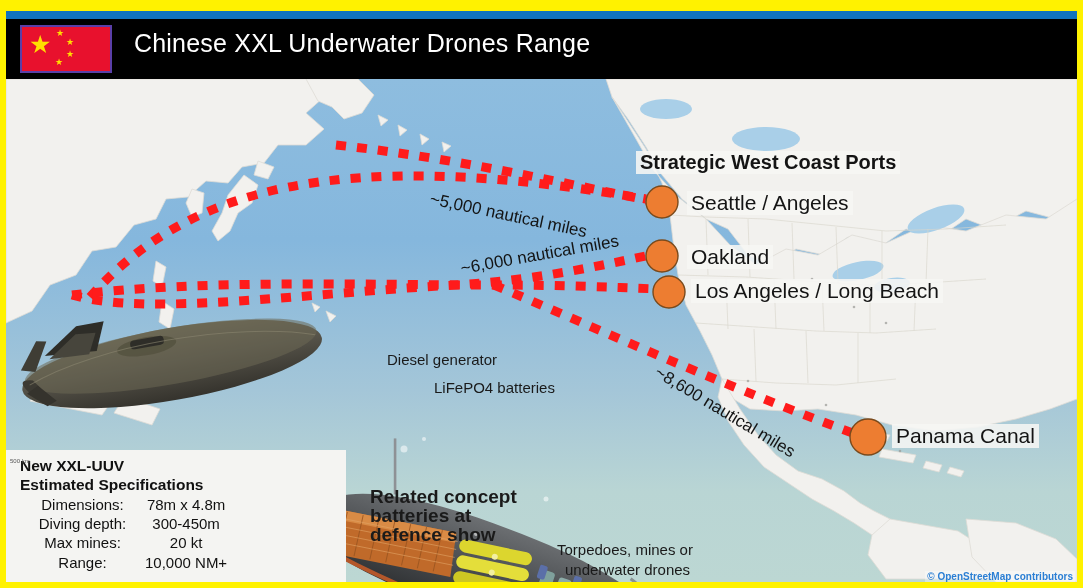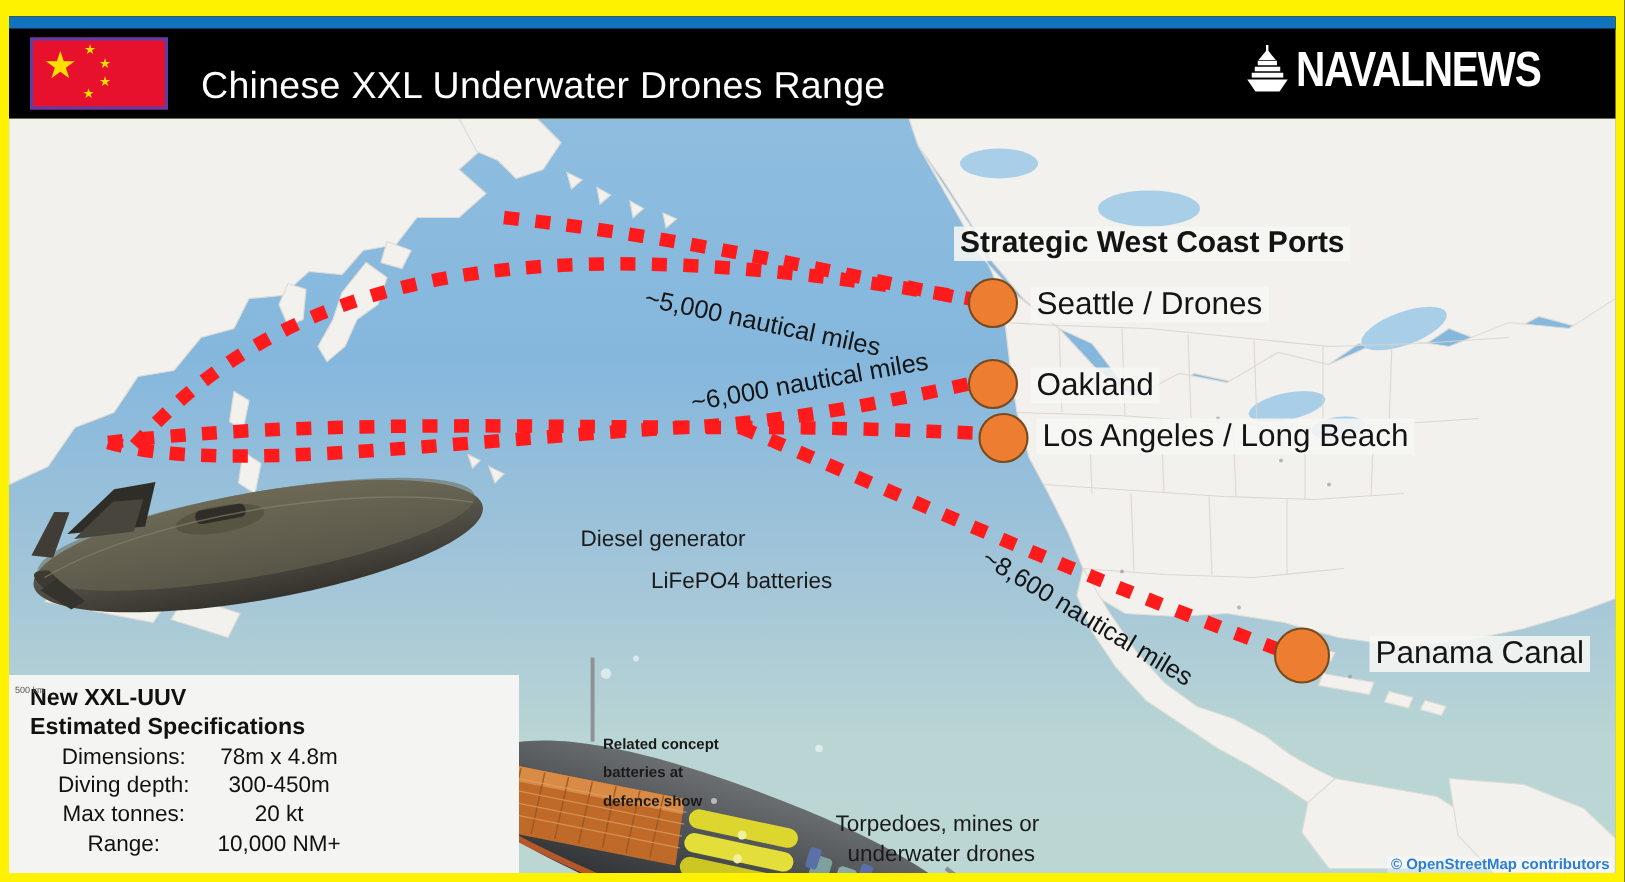--- a/index.html
+++ b/index.html
@@ -24,21 +24,21 @@
     position:absolute;left:14px;top:14px;width:92px;height:48px;
     background:#e8112d;border:2px solid #5a3fa8;box-sizing:border-box;
   }
   #flag .star{position:absolute;color:#ffde00;line-height:1;}
   #flag .big{left:7px;top:5px;font-size:25px;}
   #flag .s1{left:34px;top:2px;font-size:9px;}
   #flag .s2{left:44px;top:11px;font-size:9px;}
   #flag .s3{left:44px;top:23px;font-size:9px;}
   #flag .s4{left:33px;top:31px;font-size:9px;}
   #header-title{
-    position:absolute;left:128px;top:32px;color:#fff;
+    position:absolute;left:128px;top:18px;color:#fff;
     font-size:25px;letter-spacing:.2px;white-space:nowrap;
   }
   #logo{position:absolute;right:14px;top:16px;display:flex;align-items:center;gap:4px;}
   #logo .ship{width:30px;height:34px;}
   #logo .wordmark{
     color:#fff;font-weight:bold;font-size:33px;letter-spacing:-1px;
     transform:scaleX(.82);transform-origin:left center;white-space:nowrap;
   }
 
   
@@ -55,21 +55,21 @@
   }
   .port-label{font-size:21px;}
   #ports-heading{font-size:20px;font-weight:bold;}
 
   .dist-label{
     position:absolute;white-space:nowrap;color:#141414;font-size:17px;
     transform-origin:left center;
   }
 
   .map-note{position:absolute;white-space:nowrap;color:#1a1a1a;font-size:15px;}
-  .map-note.bold{font-weight:bold;font-size:10px;line-height:19px;margin-left:32px;}
+  .map-note.bold{font-weight:bold;font-size:19px;line-height:19px;}
 
   
   #spec-panel{
     position:absolute;left:0;top:371px;width:340px;height:132px;
     background:#f4f4f2;color:#111;padding:6px 16px 0 14px;box-sizing:border-box;
   }
   #spec-panel .t{font-weight:bold;font-size:15.5px;line-height:19px;}
   #spec-panel table{border-collapse:collapse;margin-top:1px;}
   #spec-panel td{font-size:15px;line-height:19.2px;padding:0;vertical-align:top;text-align:center;}
   #spec-panel td.k{width:125px;}
@@ -94,31 +94,20 @@
     <div id="flag">
       <span class="star big">★</span>
       <span class="star s1">★</span>
       <span class="star s2">★</span>
       <span class="star s3">★</span>
       <span class="star s4">★</span>
     </div>
 
     <div id="header-title">Chinese XXL Underwater Drones Range</div>
 
-    <div id="logo">
-      <svg class="ship" viewBox="0 0 30 34">
-        <rect x="14" y="1" width="1.6" height="5" fill="#fff"></rect>
-        <polygon points="14.8,4 9,11 20.6,11" fill="#fff"></polygon>
-        <rect x="8.5" y="11.5" width="12.8" height="3" fill="#fff"></rect>
-        <rect x="6.5" y="15.5" width="17" height="3" fill="#fff"></rect>
-        <rect x="4.5" y="19.5" width="21" height="3.2" fill="#fff"></rect>
-        <path d="M1.5 24 L28.5 24 L23 32 L7 32 Z" fill="#fff"></path>
-      </svg>
-      <div class="wordmark">NAVALNEWS</div>
-    </div>
   </div>
 
   <div id="map">
 
     <svg class="base" width="1071" height="503" viewBox="0 0 1071 503">
       <defs>
         <linearGradient id="ocean" x1="0" y1="0" x2="0" y2="1">
           <stop offset="0%" stop-color="#8ebddf"></stop>
           <stop offset="32%" stop-color="#85b7dd"></stop>
           <stop offset="62%" stop-color="#a4c6d8"></stop>
@@ -340,24 +329,24 @@
           <circle cx="600" cy="470" r="2.5"></circle>
       </g>
     </svg>
 
     <div class="dist-label" id="d1" style="left:424px;top:110px;transform:rotate(12deg);">~5,000 nautical miles</div>
     <div class="dist-label" id="d2" style="left:455px;top:180px;transform:rotate(-10deg);">~6,000 nautical miles</div>
     <div class="dist-label" id="d3" style="left:650px;top:282px;transform:rotate(31deg);">~8,600 nautical miles</div>
 
     <div class="label-box" id="ports-heading" style="left:630px;top:72px;">Strategic West Coast Ports</div>
 
-    <div class="label-box port-label" style="left:681px;top:112px;">Seattle / Drones</div>
+    <div class="label-box port-label" style="left:681px;top:112px;">Seattle / Angeles</div>
     <div class="label-box port-label" style="left:681px;top:166px;">Oakland</div>
     <div class="label-box port-label" style="left:685px;top:200px;">Los Angeles / Long Beach</div>
-    <div class="label-box port-label" style="left:886px;top:345px;margin-left:21px;">Panama Canal</div>
+    <div class="label-box port-label" style="left:886px;top:345px;">Panama Canal</div>
 
     <div class="map-note" style="left:381px;top:272px;">Diesel generator</div>
     <div class="map-note" style="left:428px;top:300px;">LiFePO4 batteries</div>
     <div class="map-note" style="left:551px;top:462px;">Torpedoes, mines or</div>
     <div class="map-note" style="left:559px;top:482px;">underwater drones</div>
 
     <div class="map-note bold" style="left:364px;top:408px;">Related concept</div>
     <div class="map-note bold" style="left:364px;top:427px;">batteries at</div>
     <div class="map-note bold" style="left:364px;top:446px;">defence show</div>
 
@@ -368,21 +357,21 @@
         <tbody>
           <tr>
             <td class="k">Dimensions:</td>
             <td class="v">78m x 4.8m</td>
           </tr>
           <tr>
             <td class="k">Diving depth:</td>
             <td class="v">300-450m</td>
           </tr>
           <tr>
-            <td class="k">Max tonnes:</td>
+            <td class="k">Max mines:</td>
             <td class="v">20 kt</td>
           </tr>
           <tr>
             <td class="k">Range:</td>
             <td class="v">10,000 NM+</td>
           </tr>
         </tbody>
       </table>
     </div>
 

